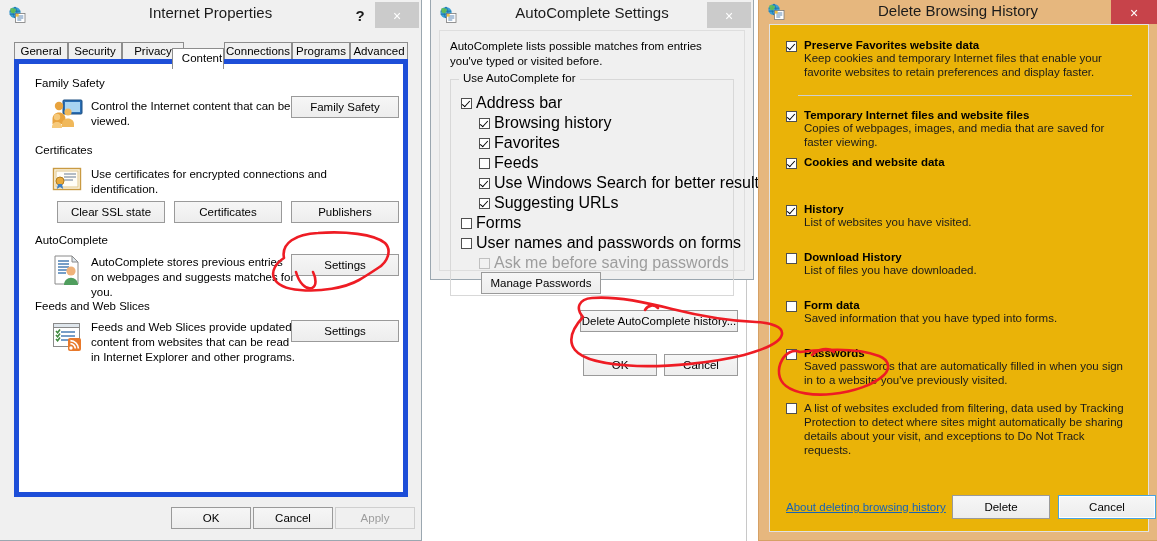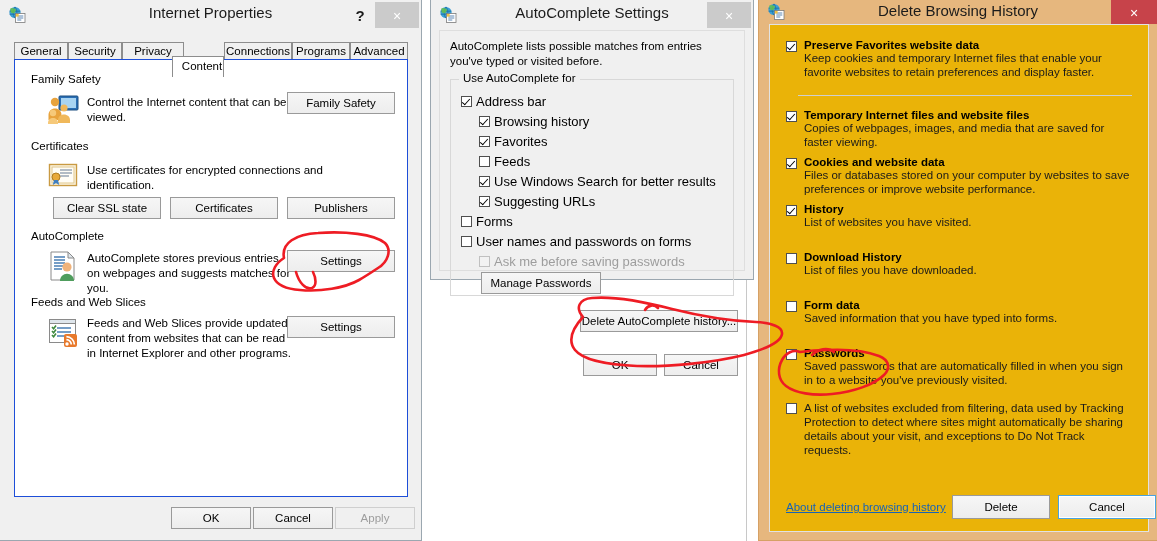--- a/index.html
+++ b/index.html
@@ -33,25 +33,25 @@
   #ip .xbtn{background:#cbcbcb;right:2px;top:2px;}
   #ip .qbtn{right:48px;top:2px;width:26px;}
 
   .tabstrip{position:absolute;left:14px;top:40px;right:12px;height:20px;}
   .tab{
     position:absolute;top:2px;height:18px;box-sizing:border-box;
     background:#f0f0f0;border:1px solid #8d8d8d;border-bottom:none;
     font-size:11.5px;line-height:17px;text-align:center;color:#000;
     cursor:default;
   }
-  .tab.sel{top:16px;height:21px;background:#fff;border-color:#8d8d8d;z-index:5;line-height:19px;padding-left:8px;}
+  .tab.sel{top:8px;height:21px;background:#fff;border-color:#8d8d8d;z-index:5;line-height:19px;padding-left:8px;}
 
   .tabpanel{
     position:absolute;left:14px;top:59px;width:394px;height:438px;
-    box-sizing:border-box;background:#fff;border:1px solid #1d4ed8;
+    box-sizing:border-box;background:#fff;border:5px solid #1d4ed8;
   }
 
   .grp{position:absolute;left:16px;right:14px;}
   .grp-title{position:relative;display:inline-block;padding-right:6px;background:#fff;font-size:11.5px;}
   .grp-line{position:absolute;left:0;right:0;top:8px;border-top:1px solid #d8d8d8;z-index:-1;}
   .grp-head{position:relative;height:16px;}
 
   .ic{position:absolute;width:32px;height:32px;}
   .desc{position:absolute;font-size:11.5px;line-height:15px;color:#000;}
 
@@ -74,21 +74,21 @@
   #ac .xbtn{background:#cbcbcb;right:2px;top:2px;}
   #ac .body{position:absolute;left:8px;top:30px;right:8px;bottom:8px;
             background:#f0f0f0;border:1px solid #dedede;}
 
   .intro{position:absolute;left:10px;top:8px;right:8px;font-size:11.5px;line-height:15px;}
 
   .fieldset{position:absolute;left:10px;top:48px;right:10px;height:215px;
             border:1px solid #d8d8d8;}
   .fs-legend{position:absolute;left:8px;top:-8px;background:#f0f0f0;padding:0 4px;font-size:11.5px;}
 
-  .cbrow{position:absolute;font-size:13px;white-space:nowrap;}
+  .cbrow{position:absolute;font-size:16px;white-space:nowrap;}
   .cb{display:inline-block;width:11px;height:11px;box-sizing:border-box;
       border:1px solid #4f4f4f;background:#fff;vertical-align:-1px;margin-right:4px;position:relative;}
   .cb.on:after{content:"";position:absolute;left:2px;top:0px;width:3px;height:7px;
       border:solid #000;border-width:0 1.6px 1.6px 0;transform:rotate(42deg);}
   .cb.dis{border-color:#c0c0c0;background:#f2f2f2;}
   .cbrow.dis{color:#9d9d9d;}
 
   
   #dbh{
     left:758px;top:0;width:399px;height:541px;
@@ -329,21 +329,20 @@
 
     <div class="dbh-item" style="top:84px;">
       <span class="dbh-cb on"></span>
       <span class="dbh-lab">Temporary Internet files and website files</span>
       <span class="dbh-desc">Copies of webpages, images, and media that are saved for faster viewing.</span>
     </div>
 
     <div class="dbh-item" style="top:131px;">
       <span class="dbh-cb on"></span>
       <span class="dbh-lab">Cookies and website data</span>
-      <span class="dbh-desc">Files or databases stored on your computer by websites to save preferences or improve website performance.</span>
     </div>
 
     <div class="dbh-item" style="top:178px;">
       <span class="dbh-cb on"></span>
       <span class="dbh-lab">History</span>
       <span class="dbh-desc">List of websites you have visited.</span>
     </div>
 
     <div class="dbh-item" style="top:274px;">
       <span class="dbh-cb"></span>

